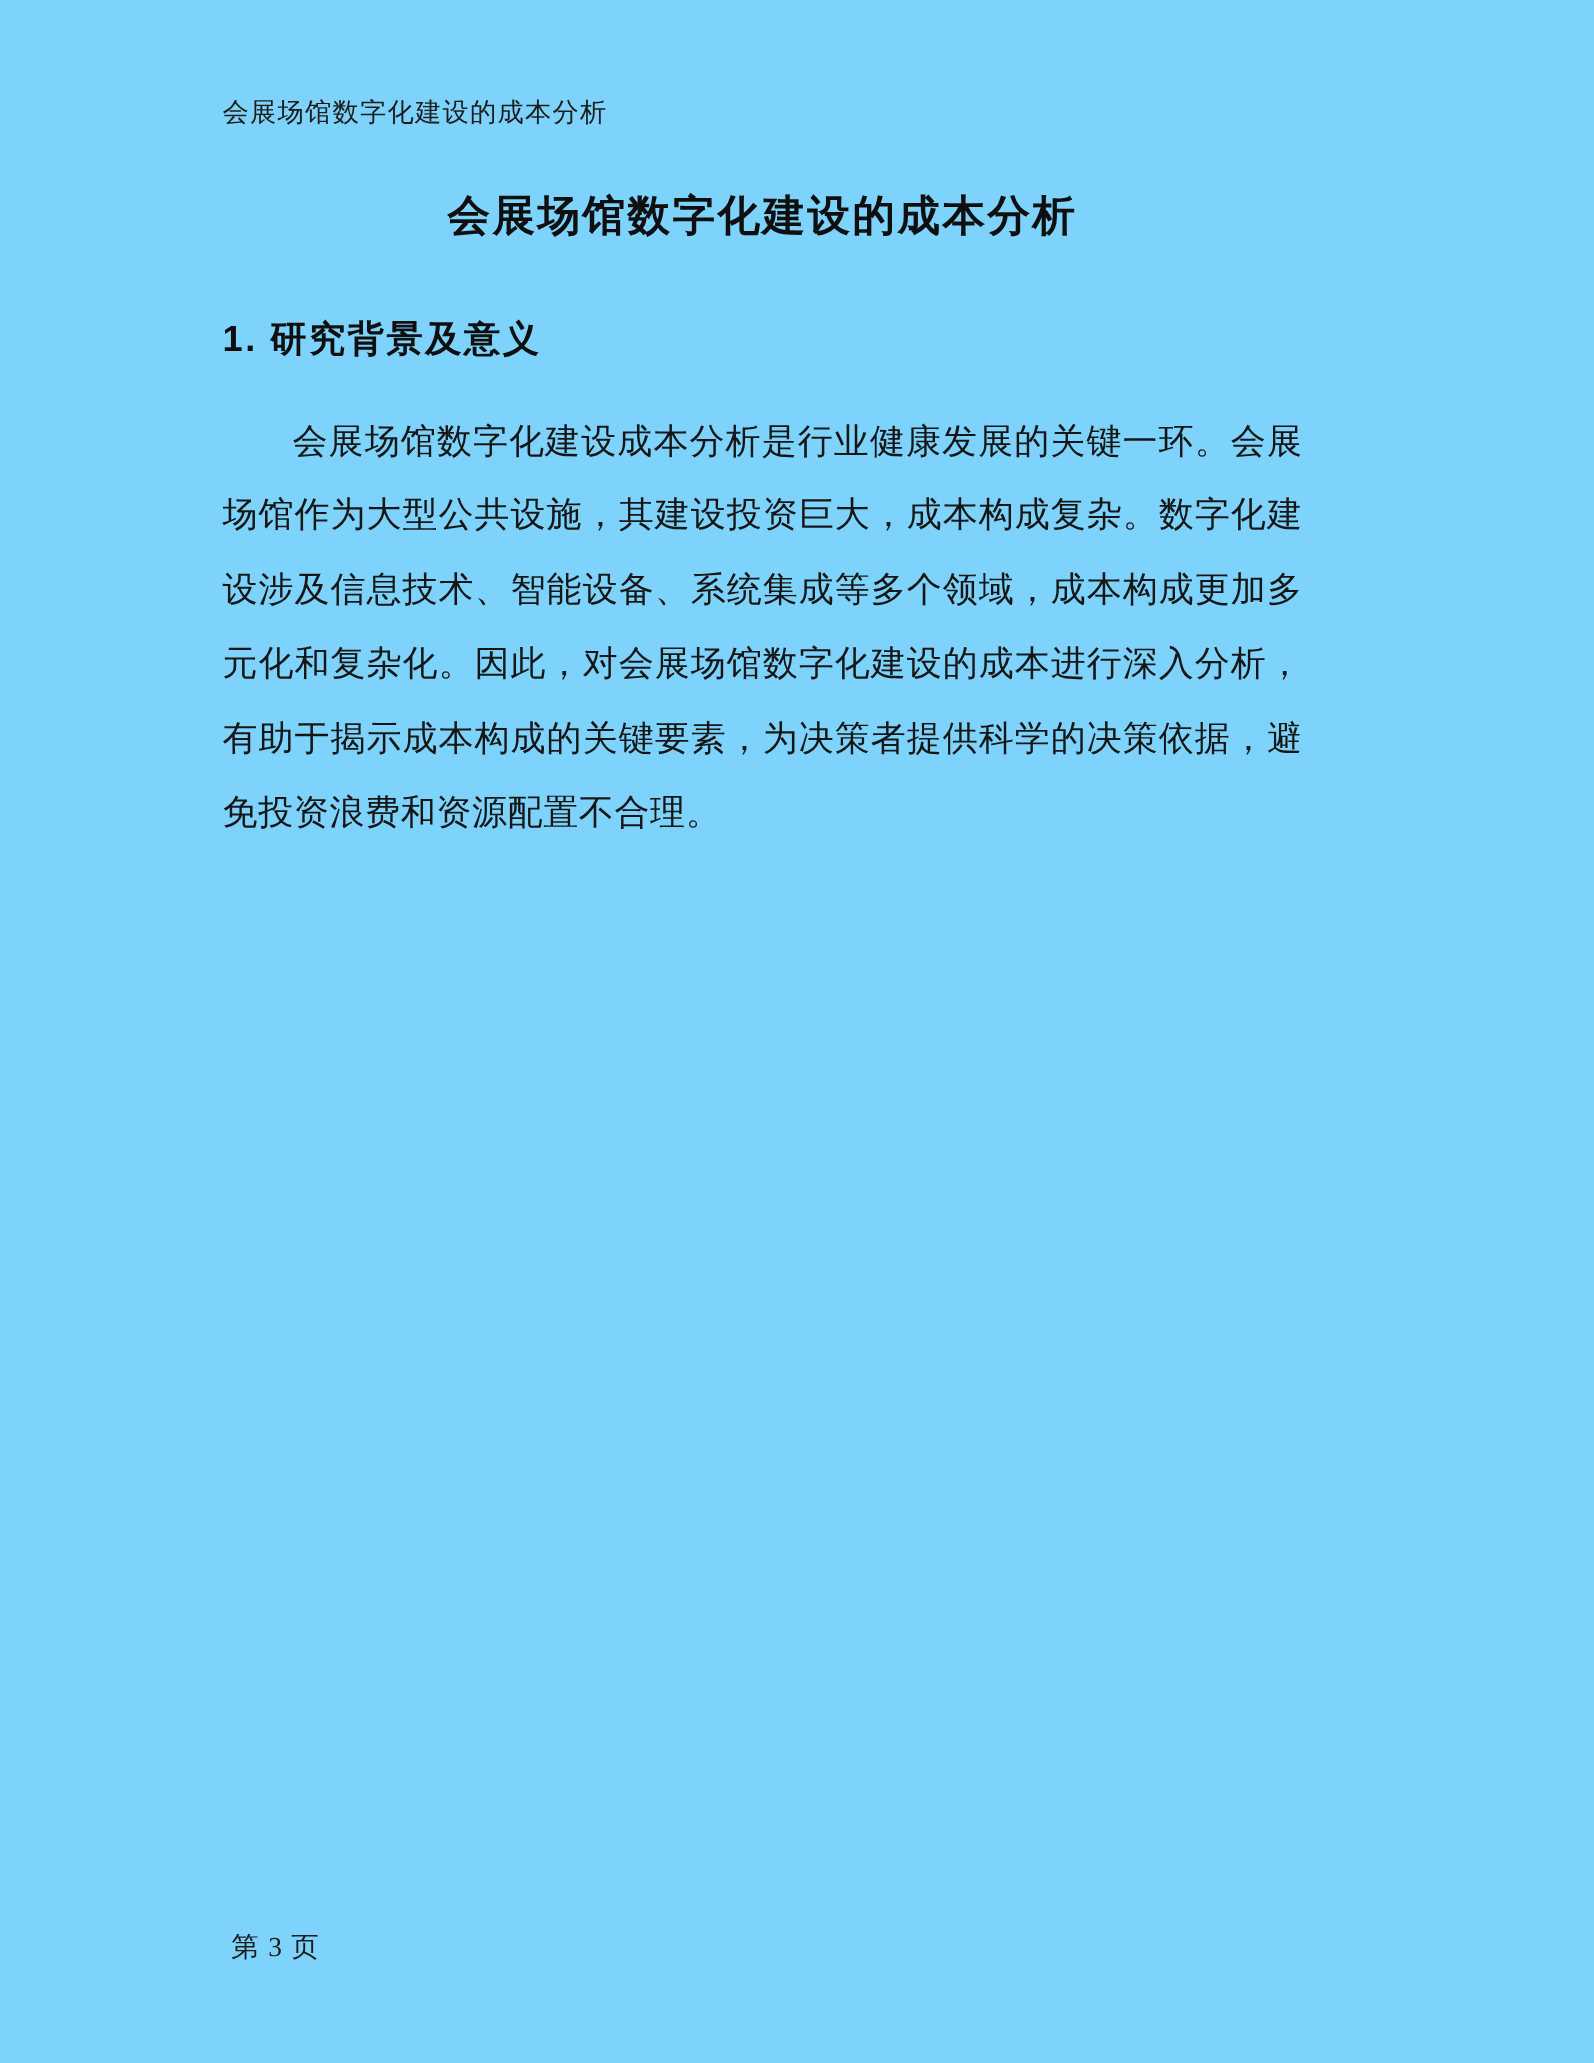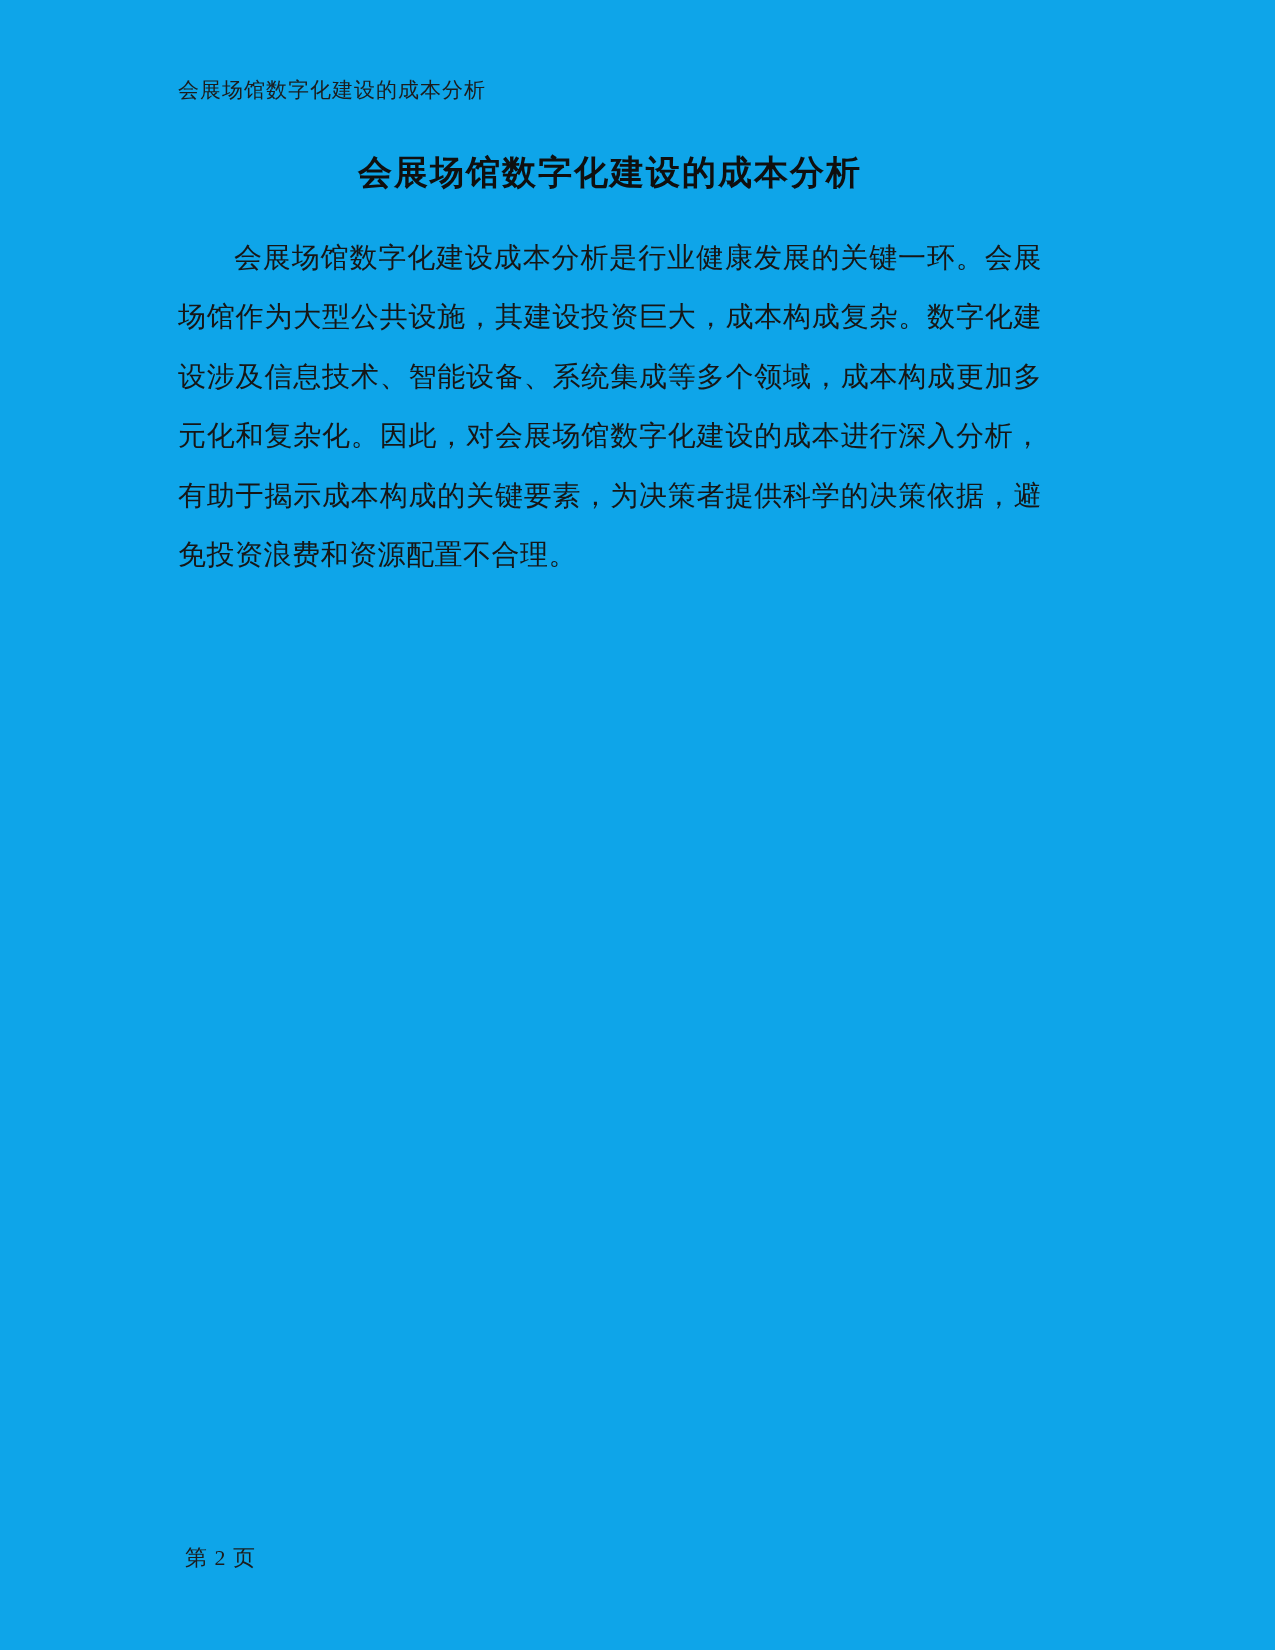--- a/index.html
+++ b/index.html
@@ -10,21 +10,21 @@
   body {
     width: 1275px;
     height: 1650px;
     position: relative;
     overflow: hidden;
     color: #141414;
   }
   .page {
     position: absolute;
     inset: 0;
-    background: #0ea5e9;
+    background: #7dd3fc;
   }
   .content {
     padding: 0 233px 0 178px; 
   }
   .doc-header {
     padding-top: 76px;
     font-family: "Liberation Serif", "DejaVu Serif", serif;
     font-size: 21px;
     letter-spacing: 1px;
     color: #1c1c1c;
@@ -83,21 +83,22 @@
 <body>
 
 <div class="page">
   <div class="content">
 
     <div class="doc-header">会展场馆数字化建设的成本分析</div>
 
     <div class="doc-title">会展场馆数字化建设的成本分析</div>
 
 
+    <div class="h2">1. 研究背景及意义</div>
 
     <div class="body-text">
       <p>会展场馆数字化建设成本分析是行业健康发展的关键一环。会展场馆作为大型公共设施，其建设投资巨大，成本构成复杂。数字化建设涉及信息技术、智能设备、系统集成等多个领域，成本构成更加多元化和复杂化。因此，对会展场馆数字化建设的成本进行深入分析，有助于揭示成本构成的关键要素，为决策者提供科学的决策依据，避免投资浪费和资源配置不合理。</p>
     </div>
 
   </div>
 
-  <div class="doc-footer">第 2 页</div>
+  <div class="doc-footer">第 3 页</div>
 </div>
 
 </body></html>

